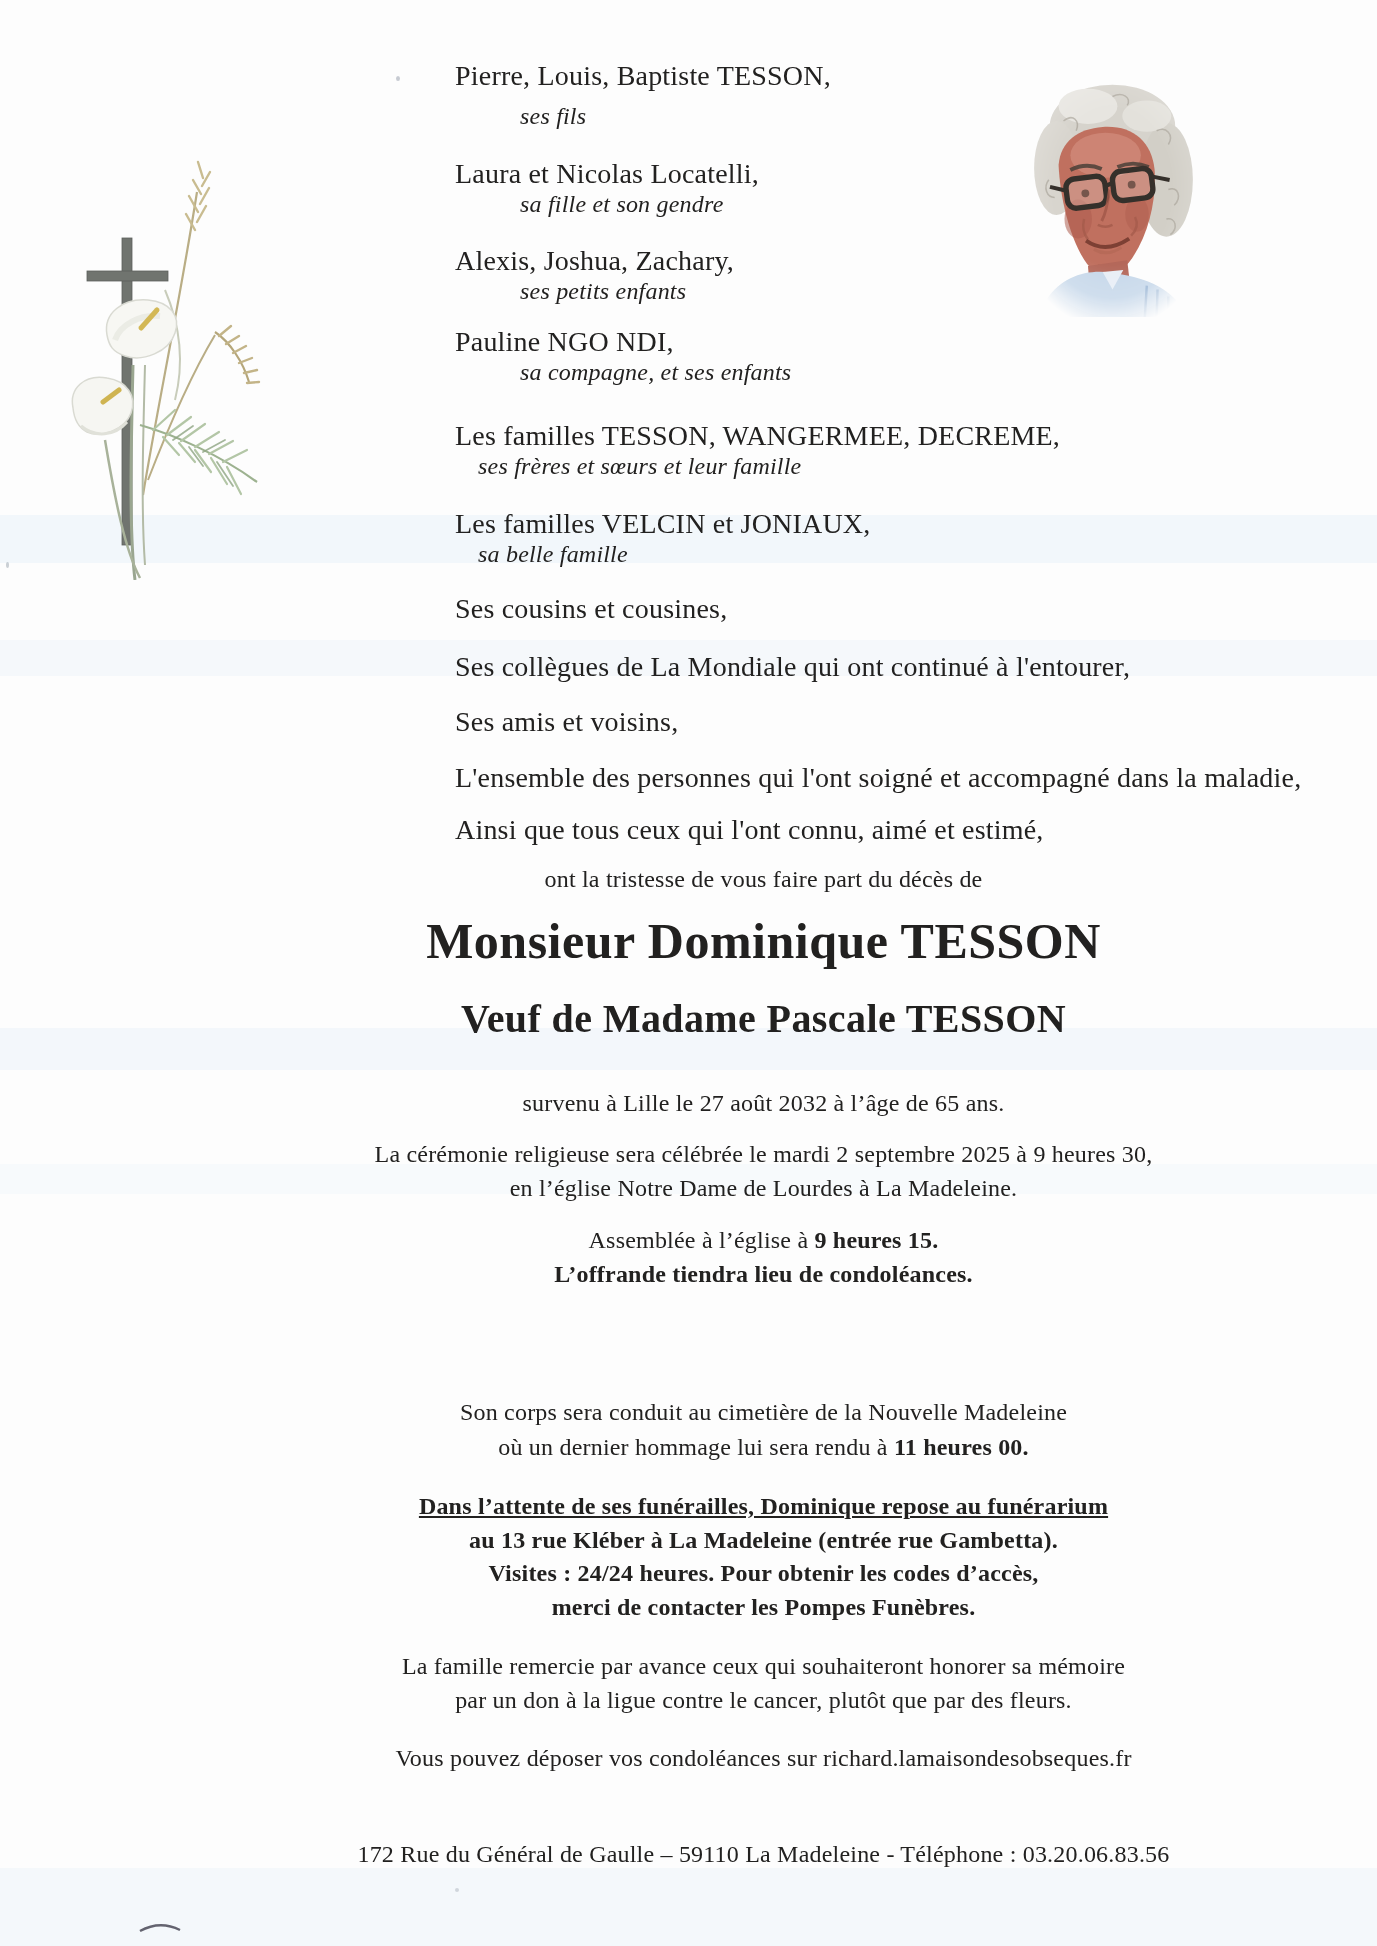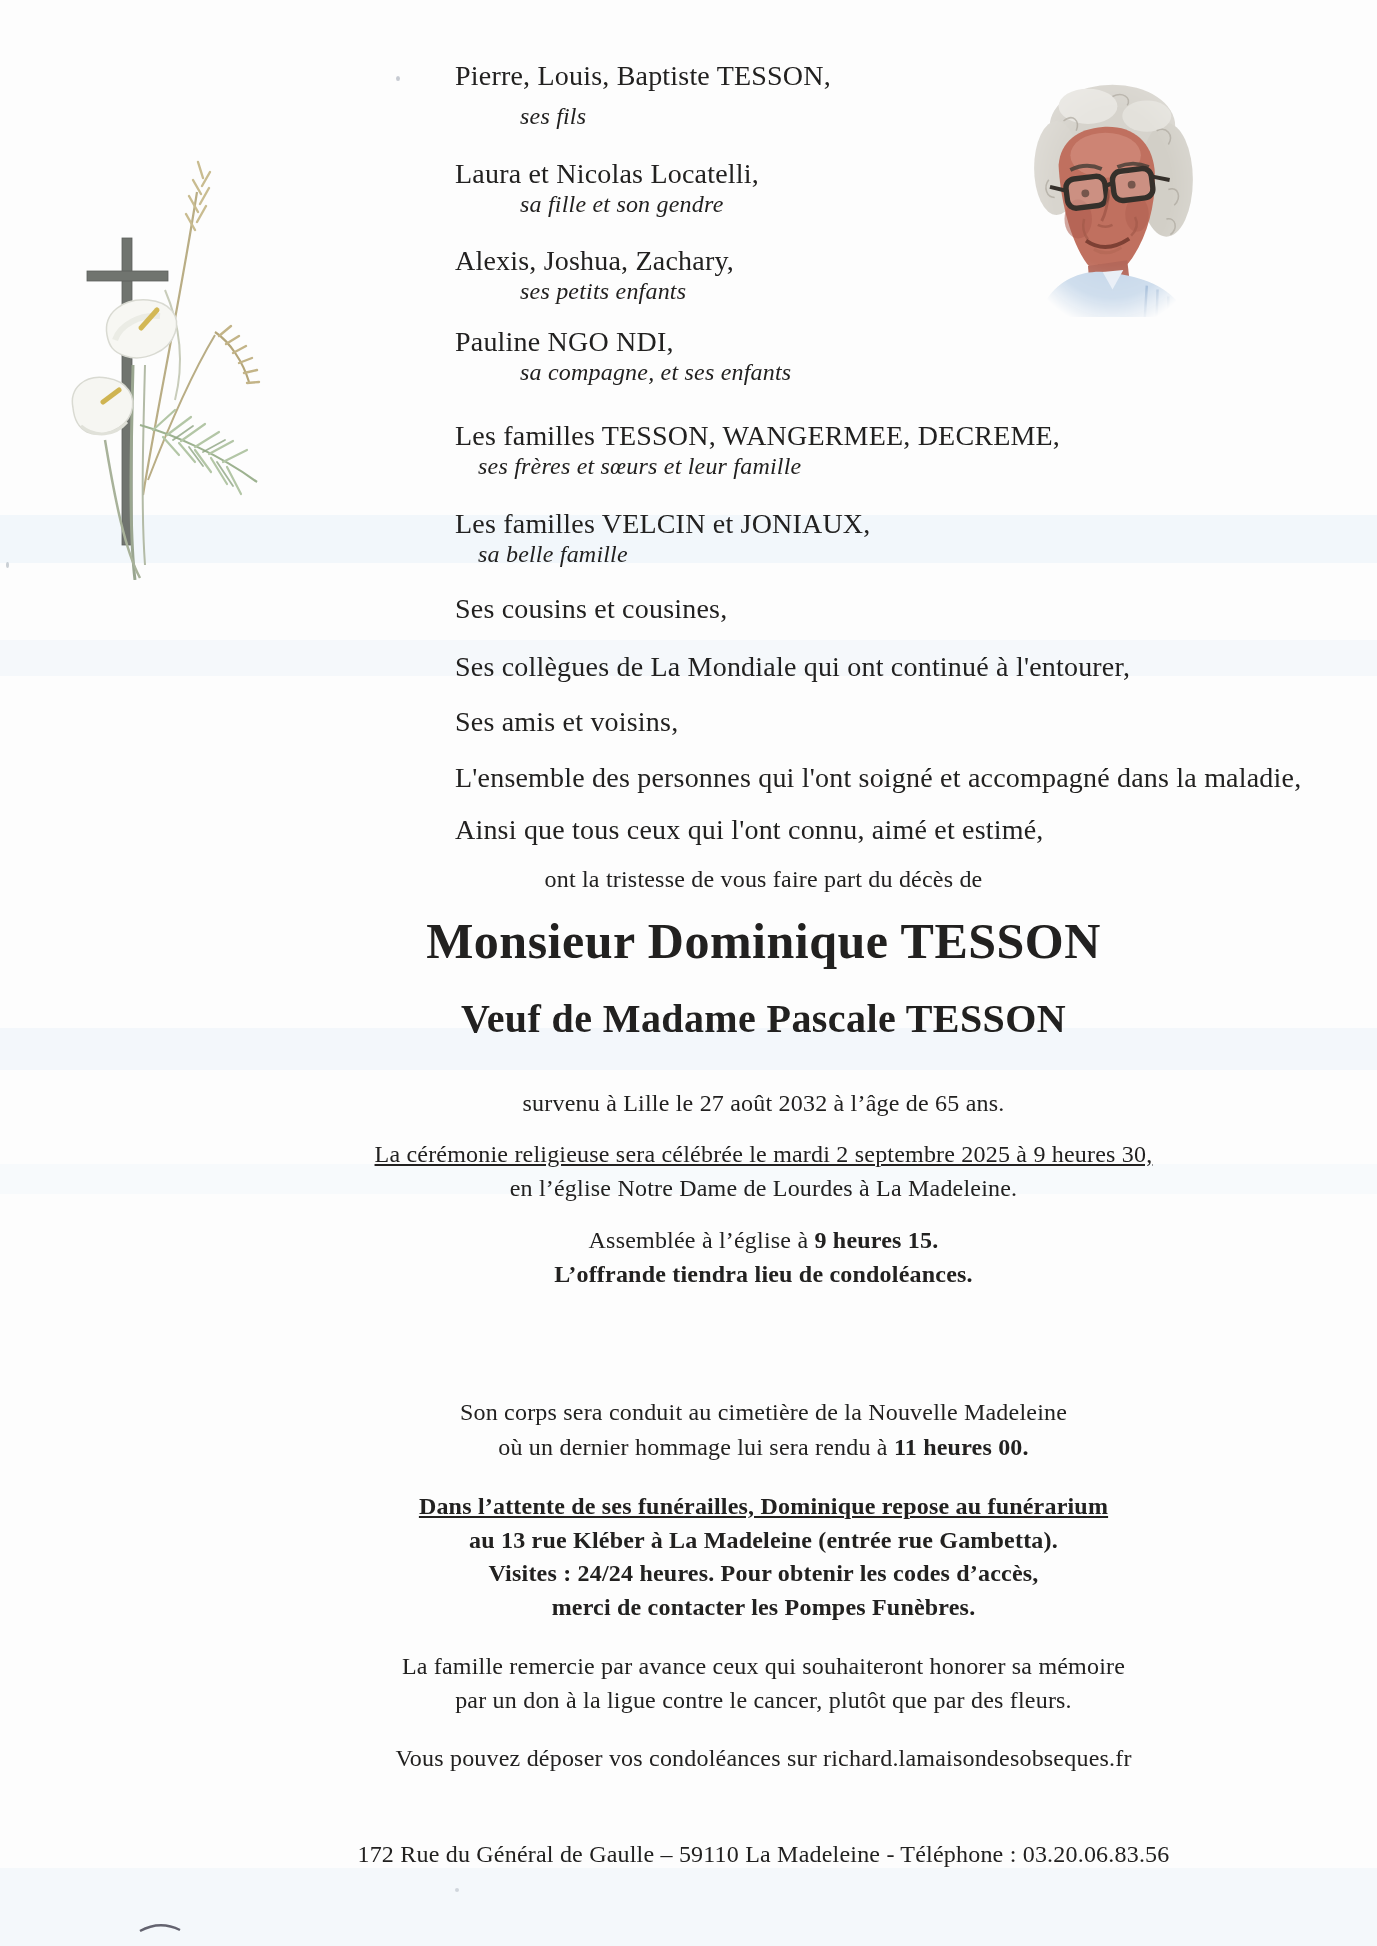--- a/index.html
+++ b/index.html
@@ -183,21 +183,21 @@
   <div class="line" style="top:651px;">Ses collègues de La Mondiale qui ont continué à l'entourer,</div>
   <div class="line" style="top:706px;">Ses amis et voisins,</div>
   <div class="line" style="top:814px;">Ainsi que tous ceux qui l'ont connu, aimé et estimé,</div>
   <div class="line" style="top:762px;">L'ensemble des personnes qui l'ont soigné et accompagné dans la maladie,</div>
 
   <div class="cline" style="top:866px;">ont la tristesse de vous faire part du décès de</div>
   <div class="cline deceased" style="top:912px;">Monsieur Dominique TESSON</div>
   <div class="cline widow" style="top:995px;">Veuf de Madame Pascale TESSON</div>
   <div class="cline" style="top:1090px;">survenu à Lille le 27 août 2032 à l’âge de 65 ans.</div>
 
-  <div class="cline" style="top:1141px;text-decoration:underline;">La cérémonie religieuse sera célébrée le mardi 2 septembre 2025 à 9 heures 30,</div>
+  <div class="cline" style="top:1141px;">La cérémonie religieuse sera célébrée le mardi 2 septembre 2025 à 9 heures 30,</div>
   <div class="cline" style="top:1175px;">en l’église Notre Dame de Lourdes à La Madeleine.</div>
   <div class="cline" style="top:1227px;"><span>Assemblée à l’église à </span><span class="b">9 heures 15.</span></div>
   <div class="cline b" style="top:1261px;">L’offrande tiendra lieu de condoléances.</div>
 
   <div class="cline" style="top:1399px;">Son corps sera conduit au cimetière de la Nouvelle Madeleine</div>
   <div class="cline" style="top:1434px;"><span>où un dernier hommage lui sera rendu à </span><span class="b">11 heures 00.</span></div>
 
   <div class="cline b" style="top:1493px;text-decoration:underline;">Dans l’attente de ses funérailles, Dominique repose au funérarium</div>
   <div class="cline b" style="top:1527px;">au 13 rue Kléber à La Madeleine (entrée rue Gambetta).</div>
   <div class="cline b" style="top:1560px;">Visites :  24/24 heures. Pour obtenir les codes d’accès,</div>

